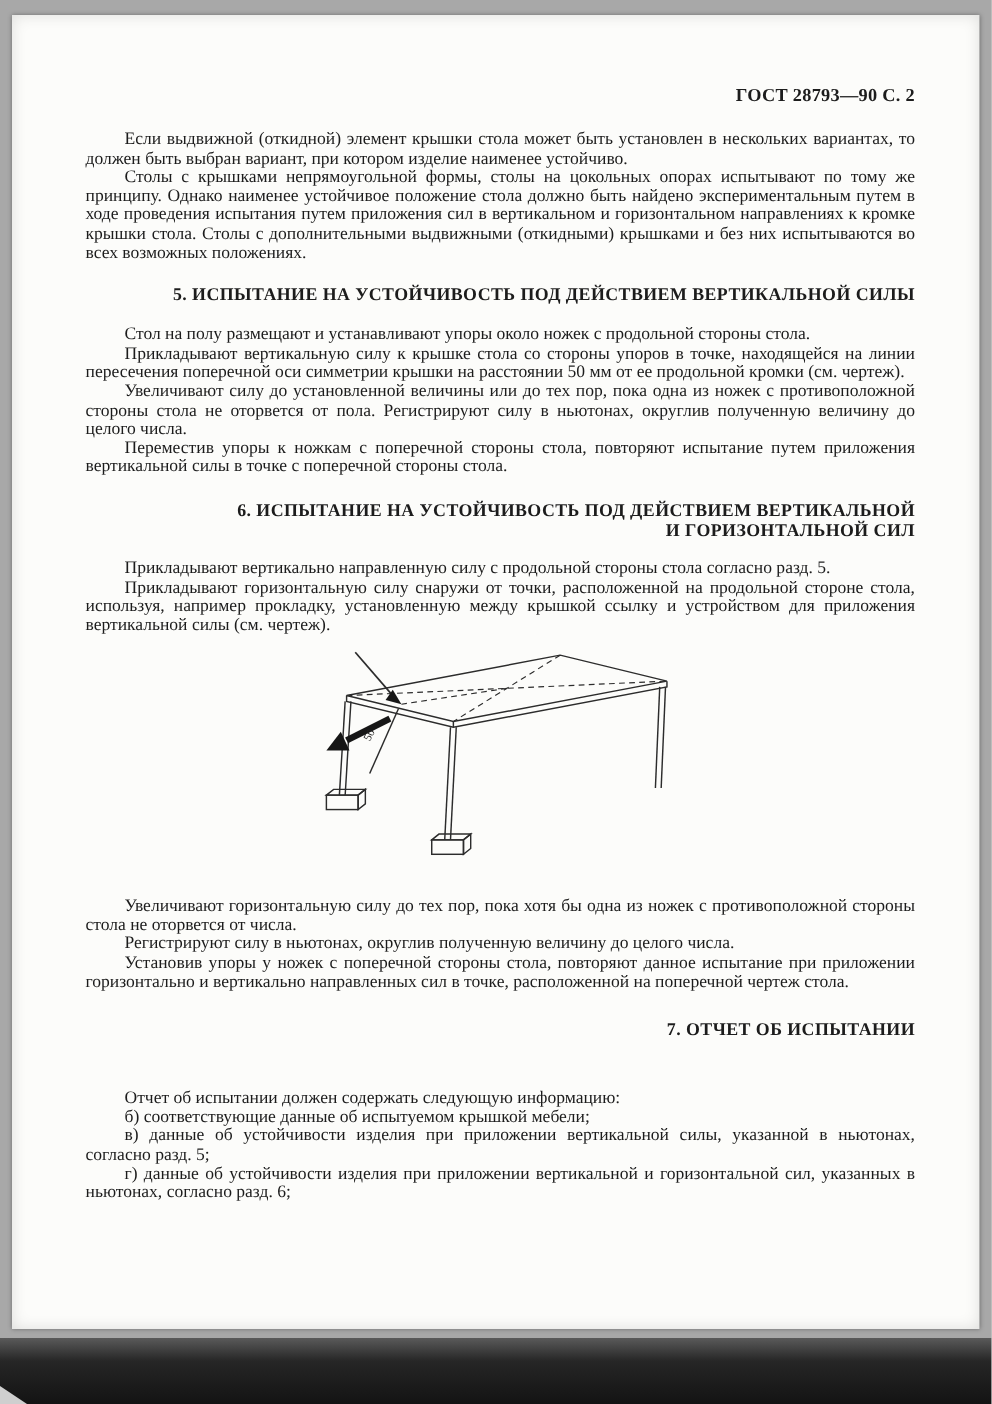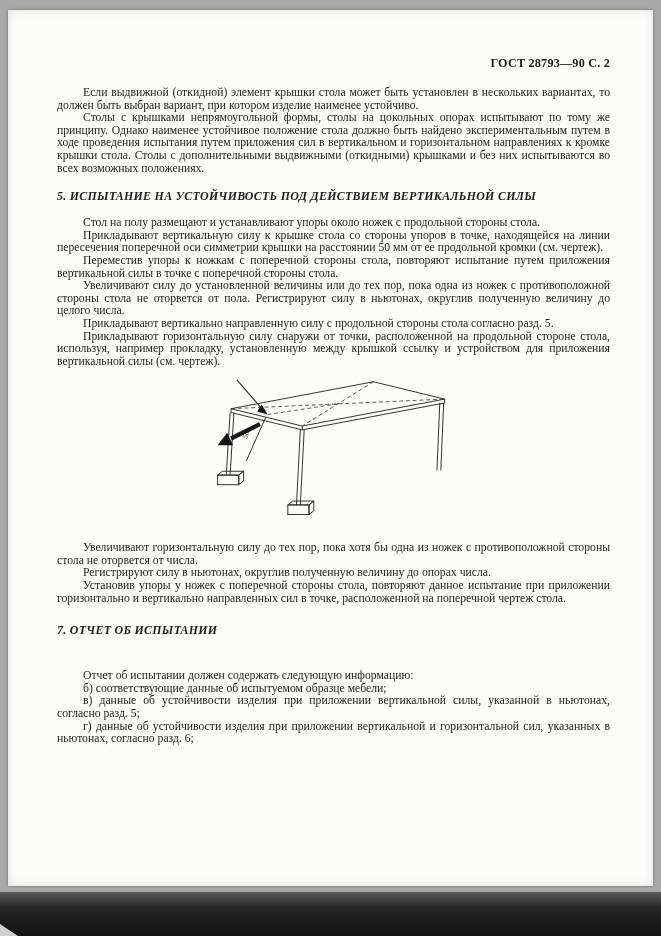--- a/index.html
+++ b/index.html
@@ -19,23 +19,22 @@
   }
   .doc-header {
     text-align:right; font-weight:bold; font-size:12.2px; letter-spacing:0.2px;
     margin-bottom:16px;
   }
   p.body {
     font-size:11.7px; line-height:12.6px; text-align:justify; text-indent:26px;
     color:#1c1c1c;
   }
   h2.section-title {
-    font-size:11.9px; font-weight:bold; text-align:left; letter-spacing:0.3px;
+    font-size:11.9px; font-weight:bold; text-align:right; letter-spacing:0.3px;
     margin:14px 0 13px;
-    font-style:italic;
   }
   h2.h6 { margin:16px 0 12px; line-height:13.5px; }
   h2.h7 { margin:18px 0 32px; }
   .figure-wrap { text-align:center; margin:8px 0 10px; }
   .figure-wrap svg { display:inline-block; }
   .ln   { fill:none; stroke:#2c2c2c; stroke-width:1; }
   .lnth { fill:none; stroke:#2c2c2c; stroke-width:1.2; }
   .dash { fill:none; stroke:#2c2c2c; stroke-width:0.8; stroke-dasharray:4 3; }
   .solid-fill { fill:#161616; stroke:none; }
   .dim-text { font-family:"Liberation Serif", serif; font-size:8px; fill:#222; }
@@ -57,23 +56,27 @@
 
     <div class="doc-header">ГОСТ 28793—90 С. 2</div>
 
     <p class="body">Если выдвижной (откидной) элемент крышки стола может быть установлен в нескольких вариантах, то должен быть выбран вариант, при котором изделие наименее устойчиво.</p>
     <p class="body">Столы с крышками непрямоугольной формы, столы на цокольных опорах испытывают по тому же принципу. Однако наименее устойчивое положение стола должно быть найдено экспериментальным путем в ходе проведения испытания путем приложения сил в вертикальном и горизонтальном направлениях к кромке крышки стола. Столы с дополнительными выдвижными (откидными) крышками и без них испытываются во всех возможных положениях.</p>
 
     <h2 class="section-title">5. ИСПЫТАНИЕ НА УСТОЙЧИВОСТЬ ПОД ДЕЙСТВИЕМ ВЕРТИКАЛЬНОЙ СИЛЫ</h2>
 
     <p class="body">Стол на полу размещают и устанавливают упоры около ножек с продольной стороны стола.</p>
     <p class="body">Прикладывают вертикальную силу к крышке стола со стороны упоров в точке, находящейся на линии пересечения поперечной оси симметрии крышки на расстоянии 50 мм от ее продольной кромки (см. чертеж).</p>
+    <p class="body">Увеличивают силу до установленной величины или до тех пор, пока одна из ножек с противоположной стороны стола не оторвется от пола. Регистрируют силу в ньютонах, округлив полученную величину до целого числа.</p>
     <p class="body">Переместив упоры к ножкам с поперечной стороны стола, повторяют испытание путем приложения вертикальной силы в точке с поперечной стороны стола.</p>
-    <p class="body">Увеличивают силу до установленной величины или до тех пор, пока одна из ножек с противоположной стороны стола не оторвется от пола. Регистрируют силу в ньютонах, округлив полученную величину до целого числа.</p>
 
+    <h2 class="section-title h6">
+      <span>6. ИСПЫТАНИЕ НА УСТОЙЧИВОСТЬ ПОД ДЕЙСТВИЕМ ВЕРТИКАЛЬНОЙ</span><br>
+      <span>И ГОРИЗОНТАЛЬНОЙ СИЛ</span>
+    </h2>
 
     <p class="body">Прикладывают вертикально направленную силу с продольной стороны стола согласно разд. 5.</p>
     <p class="body">Прикладывают горизонтальную силу снаружи от точки, расположенной на продольной стороне стола, используя, например прокладку, установленную между крышкой ссылку и устройством для приложения вертикальной силы (см. чертеж).</p>
 
     <div class="figure-wrap">
       <svg width="262" height="152" viewBox="0 0 270 158">
 
         <polygon class="ln" points="28,34 176,6 250,24 102,52"></polygon>
 
         <polyline class="ln" points="28,34 28,38 102,56 250,28 250,24"></polyline>
@@ -103,27 +106,27 @@
 
         <line x1="58" y1="50" x2="28" y2="65" stroke="#161616" stroke-width="4.5"></line>
         <polygon class="solid-fill" points="14,72 30,72 24,59"></polygon>
 
         <line class="ln" x1="64" y1="43" x2="44" y2="88"></line>
         <text class="dim-text" x="44" y="66" transform="rotate(-62 44 66)">50</text>
       </svg>
     </div>
 
     <p class="body">Увеличивают горизонтальную силу до тех пор, пока хотя бы одна из ножек с противоположной стороны стола не оторвется от числа.</p>
-    <p class="body">Регистрируют силу в ньютонах, округлив полученную величину до опорах числа.</p>
+    <p class="body">Регистрируют силу в ньютонах, округлив полученную величину до целого числа.</p>
     <p class="body">Установив упоры у ножек с поперечной стороны стола, повторяют данное испытание при приложении горизонтально и вертикально направленных сил в точке, расположенной на поперечной чертеж стола.</p>
 
     <h2 class="section-title h7">7. ОТЧЕТ ОБ ИСПЫТАНИИ</h2>
 
     <p class="body">Отчет об испытании должен содержать следующую информацию:</p>
-    <p class="body">б) соответствующие данные об испытуемом образце мебели;</p>
+    <p class="body">б) соответствующие данные об испытуемом крышкой мебели;</p>
     <p class="body">в) данные об устойчивости изделия при приложении вертикальной силы, указанной в ньютонах, согласно разд. 5;</p>
     <p class="body">г) данные об устойчивости изделия при приложении вертикальной и горизонтальной сил, указанных в ньютонах, согласно разд. 6;</p>
 
   </div>
 
   <div class="corner-curl"></div>
   <div class="footer-bar"></div>
 </div>
 
 </body></html>

